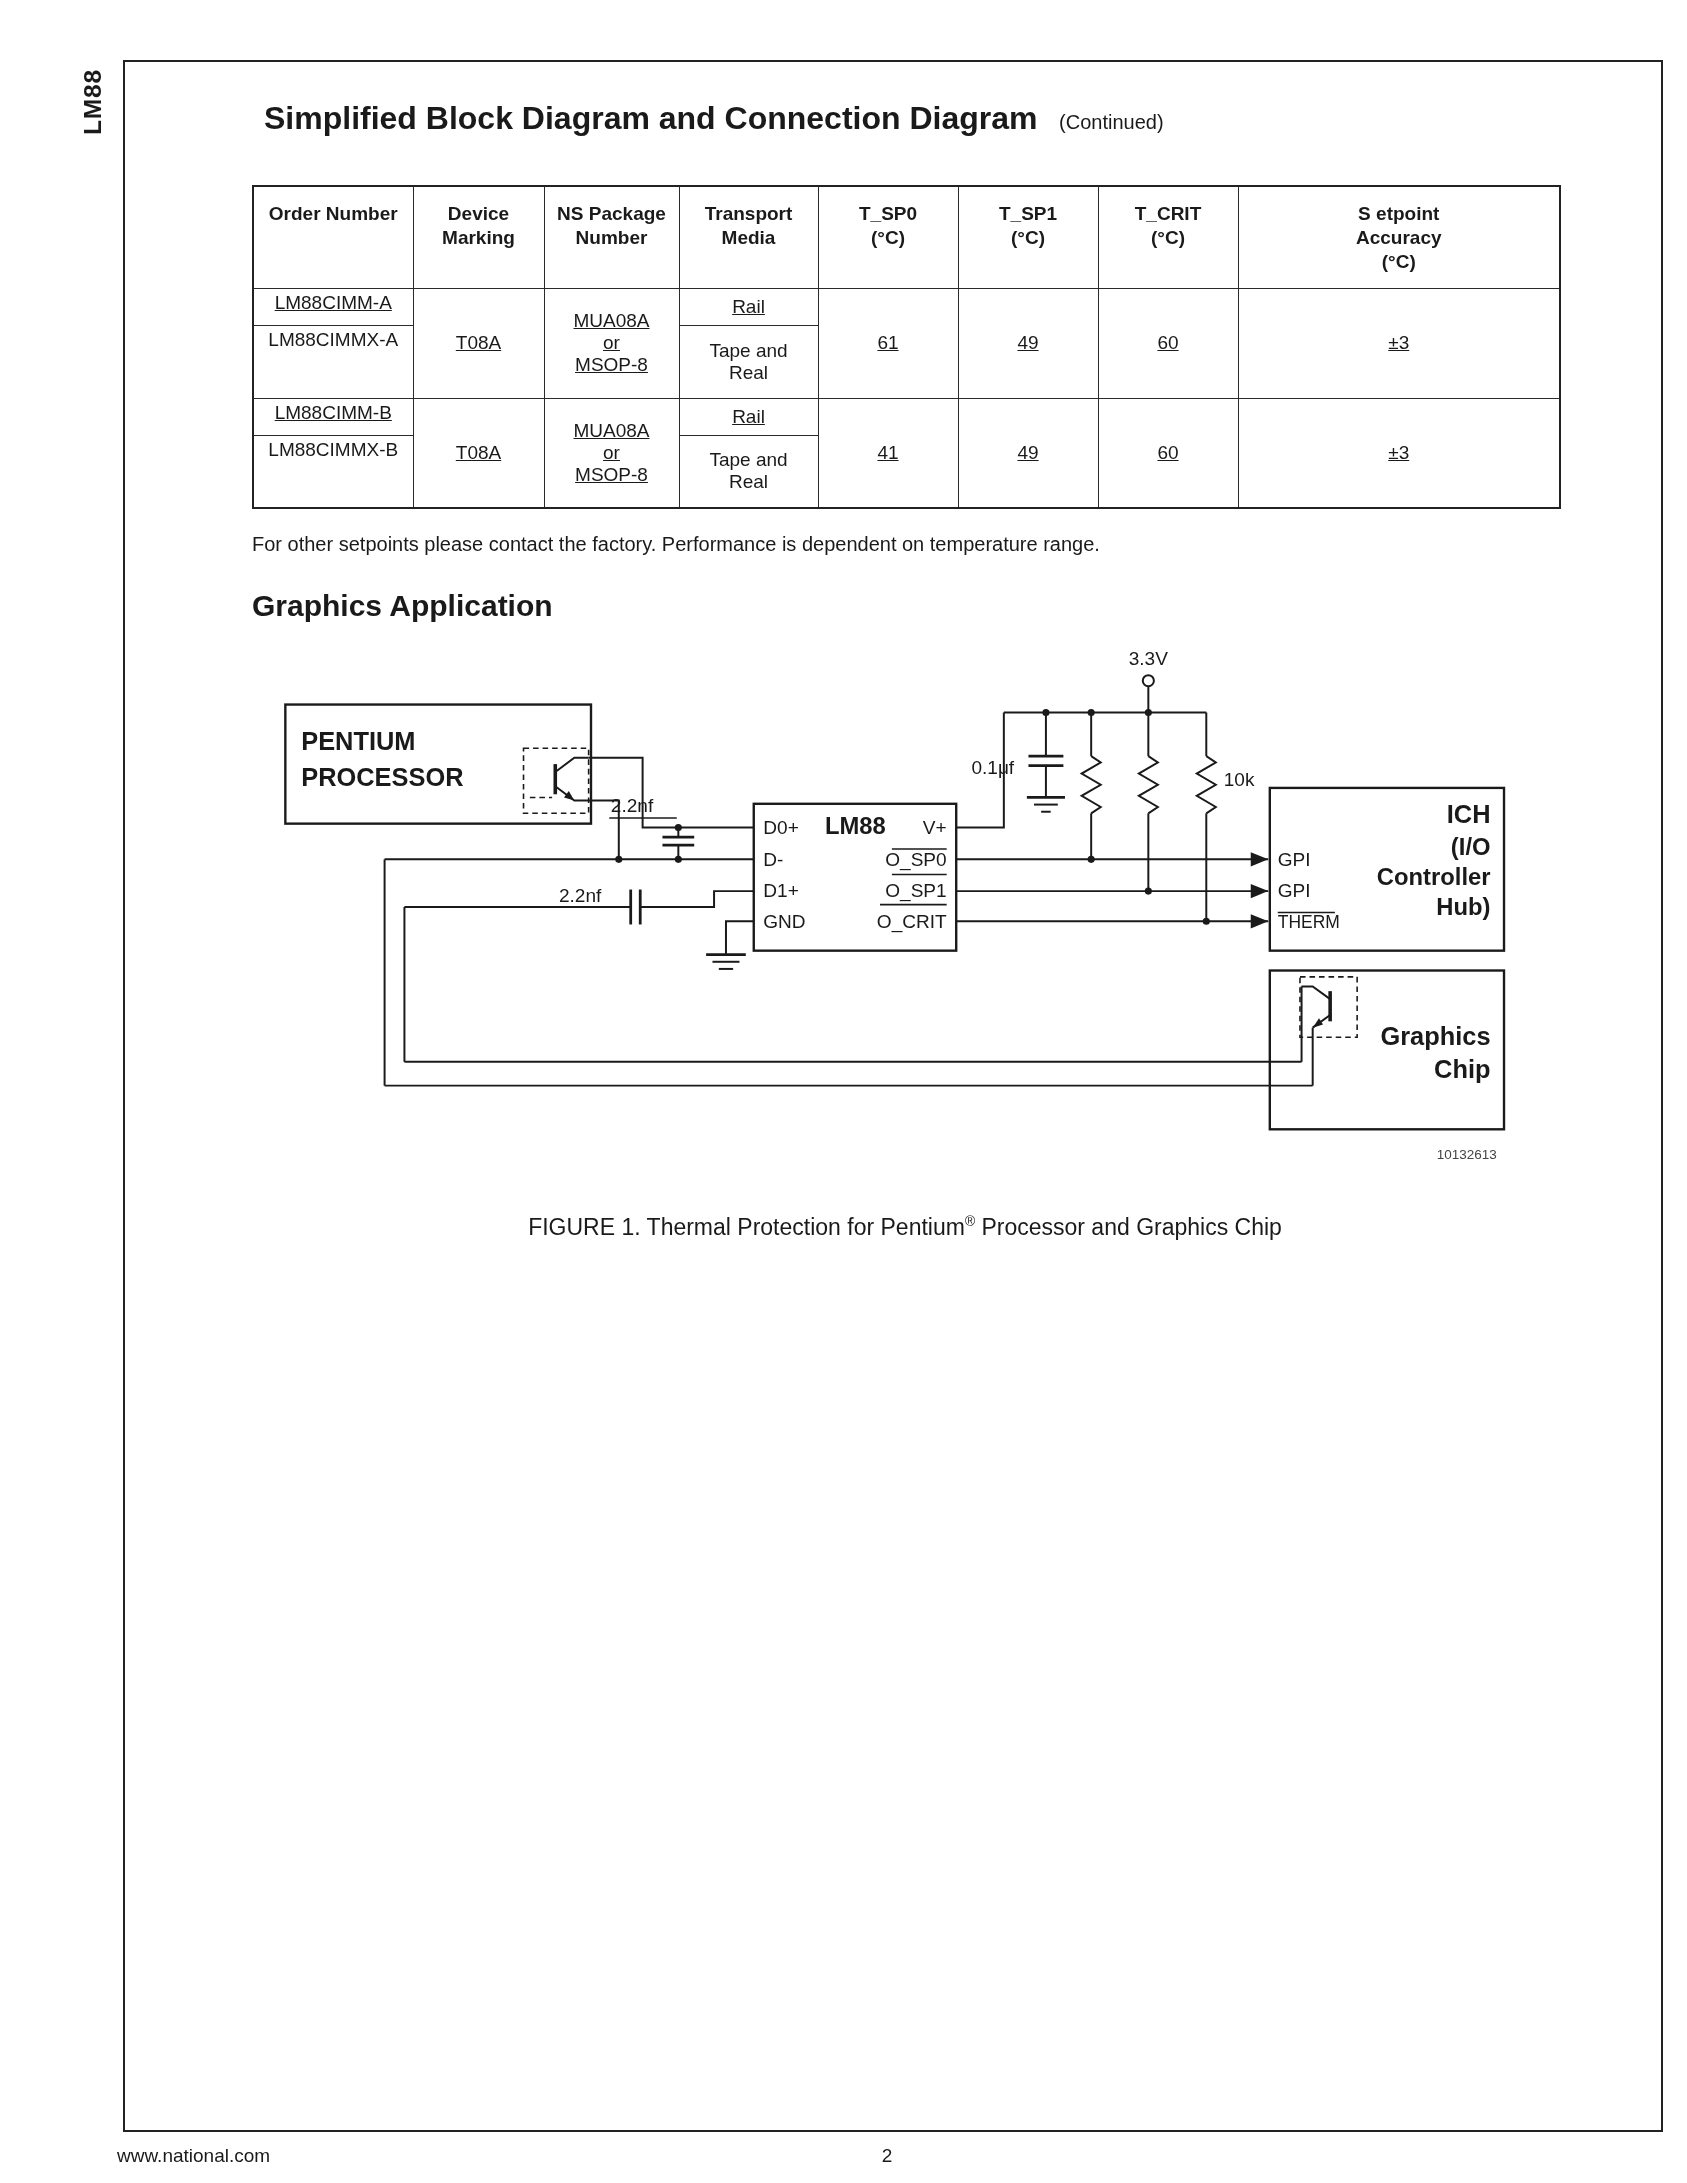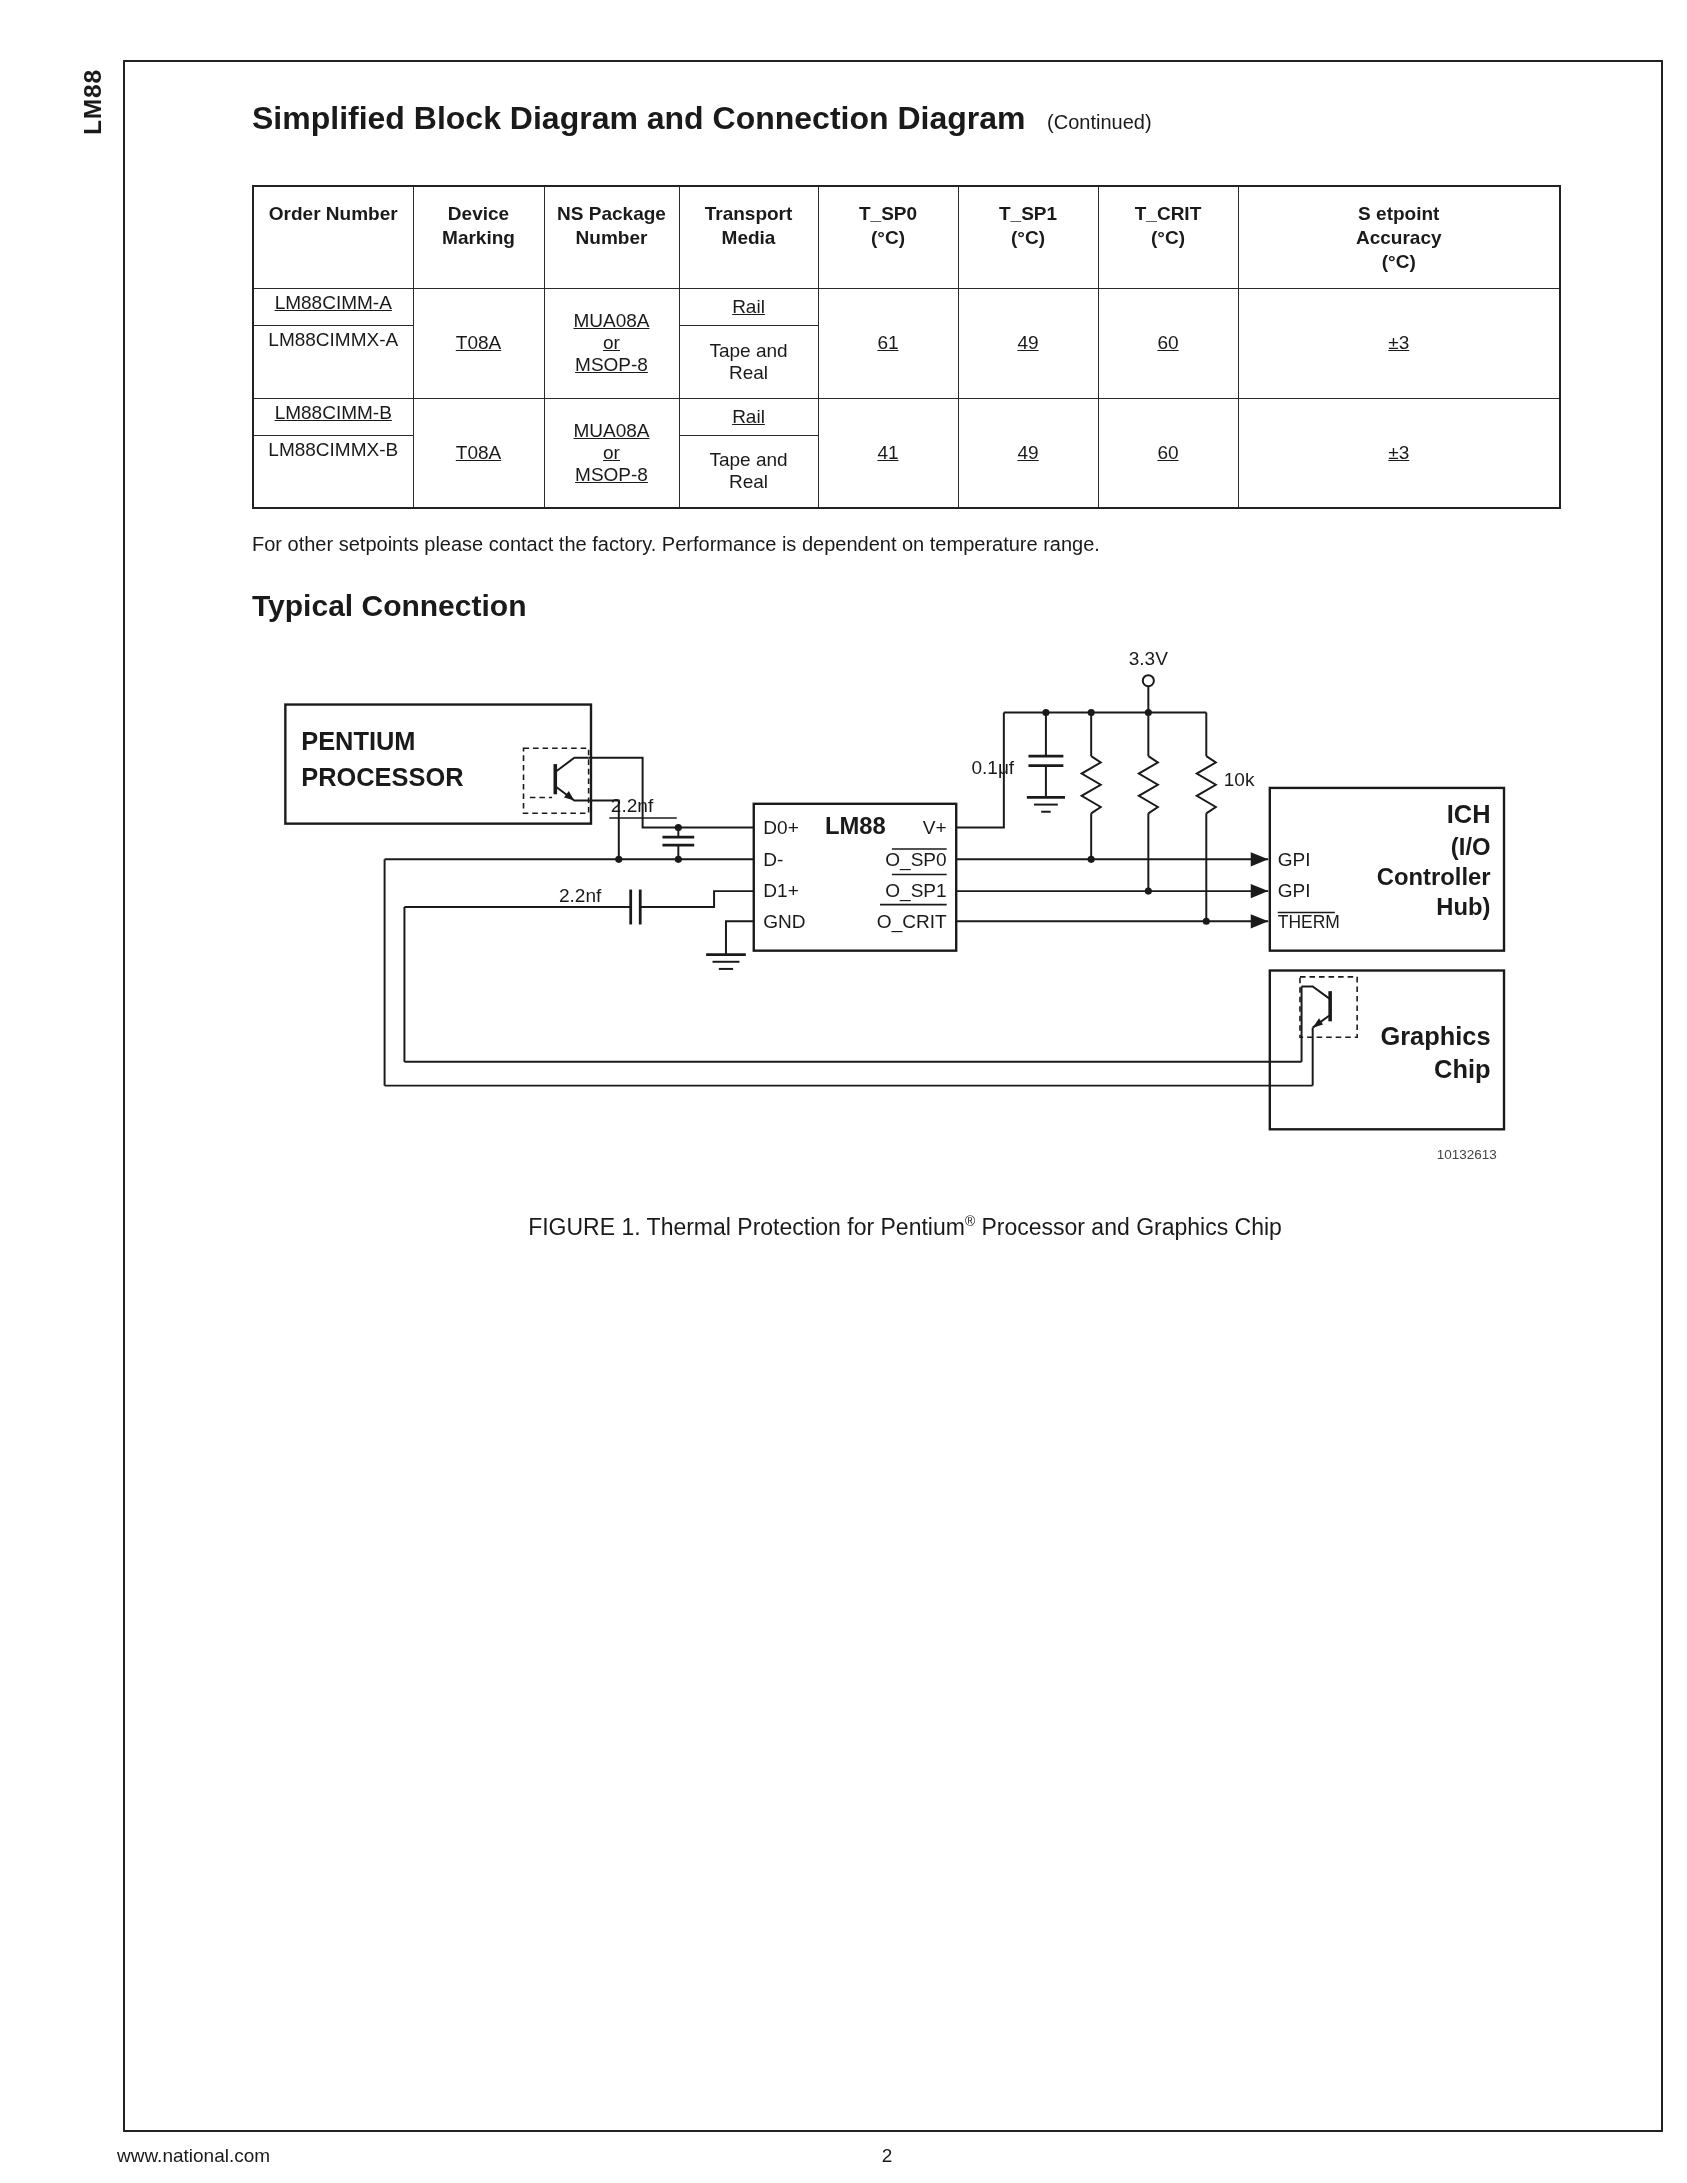--- a/index.html
+++ b/index.html
@@ -2,21 +2,21 @@
 <html style="font-size:12.7px"><head>
 <meta charset="utf-8">
 <style>
   html,body{margin:0;padding:0;background:#fff;}
   .page{position:relative;width:1687px;height:2183px;background:#fff;
         font-family:"Liberation Sans",sans-serif;color:#1a1a1a;overflow:hidden;}
   .side-label{position:absolute;left:79px;top:135px;transform:rotate(-90deg);
         transform-origin:0 0;font-size:24.6px;font-weight:bold;letter-spacing:0.8px;}
   .frame{position:absolute;left:123px;top:60px;width:1540px;height:2072px;
         border:2.4px solid #222;box-sizing:border-box;padding:37px 103px 0 127px;}
-  .title{font-size:32px;font-weight:bold;margin:0 0 44px 0;line-height:38px;}
+  .title{font-size:32px;font-weight:bold;margin:0 0 44px 12px;line-height:38px;}
   .continued{font-size:20px;font-weight:normal;margin-left:12.7px;}
   table.spec{border-collapse:collapse;width:1306px;table-layout:fixed;border:2.4px solid #222;}
   table.spec th,table.spec td{border:1.6px solid #2a2a2a;font-size:19px;text-align:center;
         padding:3.2px 4.8px;box-sizing:border-box;}
   table.spec th{font-weight:bold;vertical-align:top;padding-top:15px;line-height:24px;}
   table.spec thead tr{height:102px;}
   tr.r1{height:37px;text-decoration:underline;} tr.r2{height:73px;}
   td.order{text-align:left;vertical-align:top;padding-left:8px;padding-top:4.8px;}
   .note{font-size:20px;margin:24px 0 0 0;}
   .apptitle{font-size:30px;font-weight:bold;margin:32px 0 0 0;line-height:35px;}
@@ -143,21 +143,21 @@
           <td>
             <div>Tape and</div>
             <div>Real</div>
           </td>
         </tr>
       </tbody>
     </table>
 
     <p class="note">For other setpoints please contact the factory. Performance is dependent on temperature range.</p>
 
-    <h2 class="apptitle">Typical Connection</h2>
+    <h2 class="apptitle">Graphics Application</h2>
 
     <div class="diagram">
       <svg width="1306" height="556" viewBox="0 0 1645 700" xmlns="http://www.w3.org/2000/svg">
 
         <g>
           <text x="1129" y="45" text-anchor="middle">3.3V</text>
           <circle cx="1129" cy="65" r="7" class="w" fill="#fff"></circle>
           <line x1="1129" y1="72" x2="1129" y2="105" class="w"></line>
         </g>
         <line x1="947" y1="105" x2="1202" y2="105" class="w"></line>

